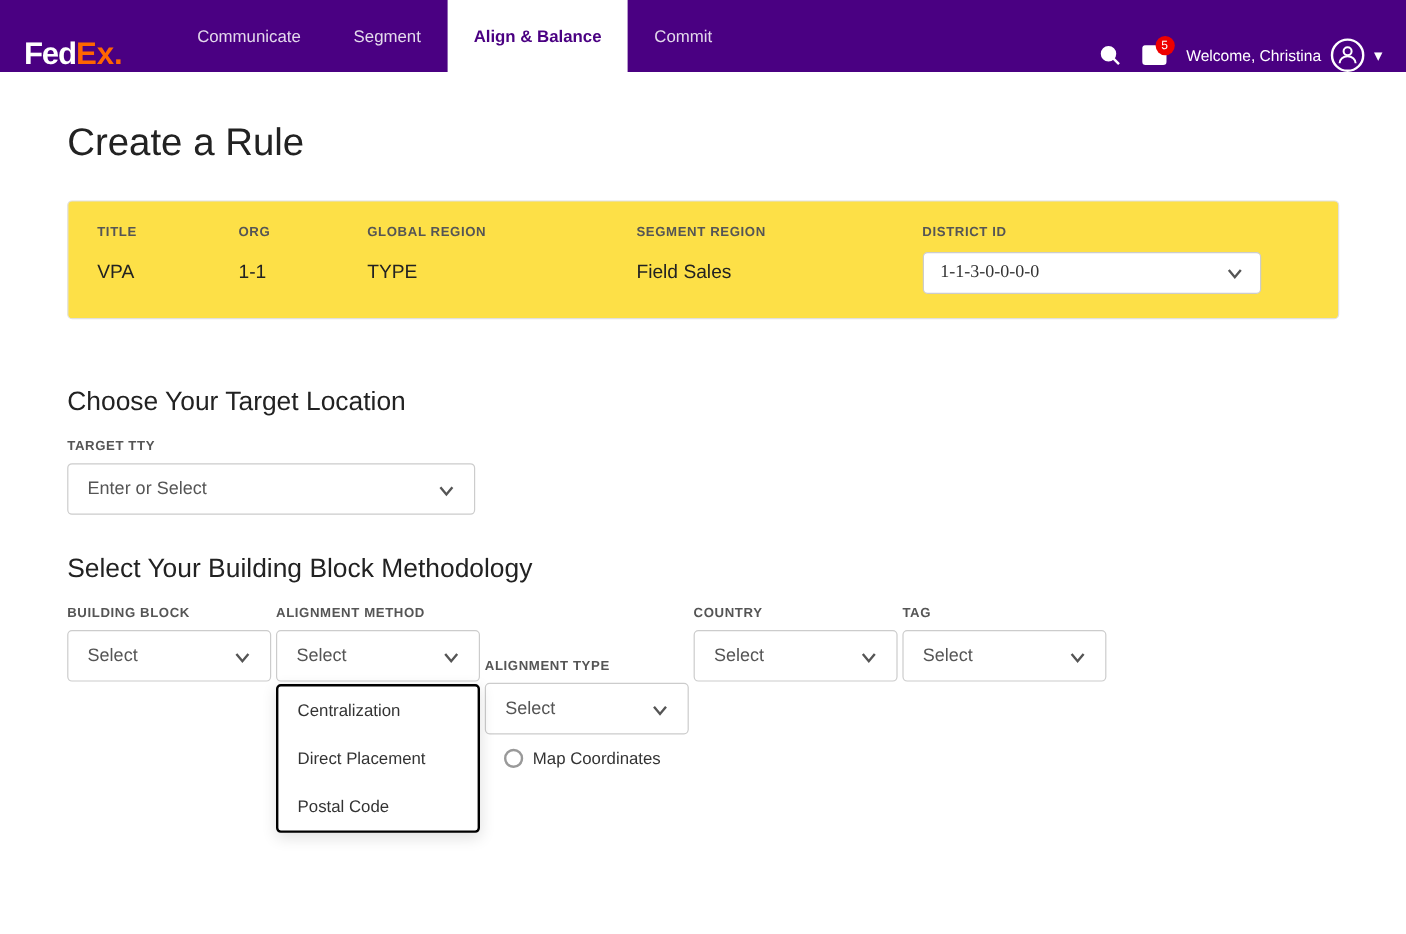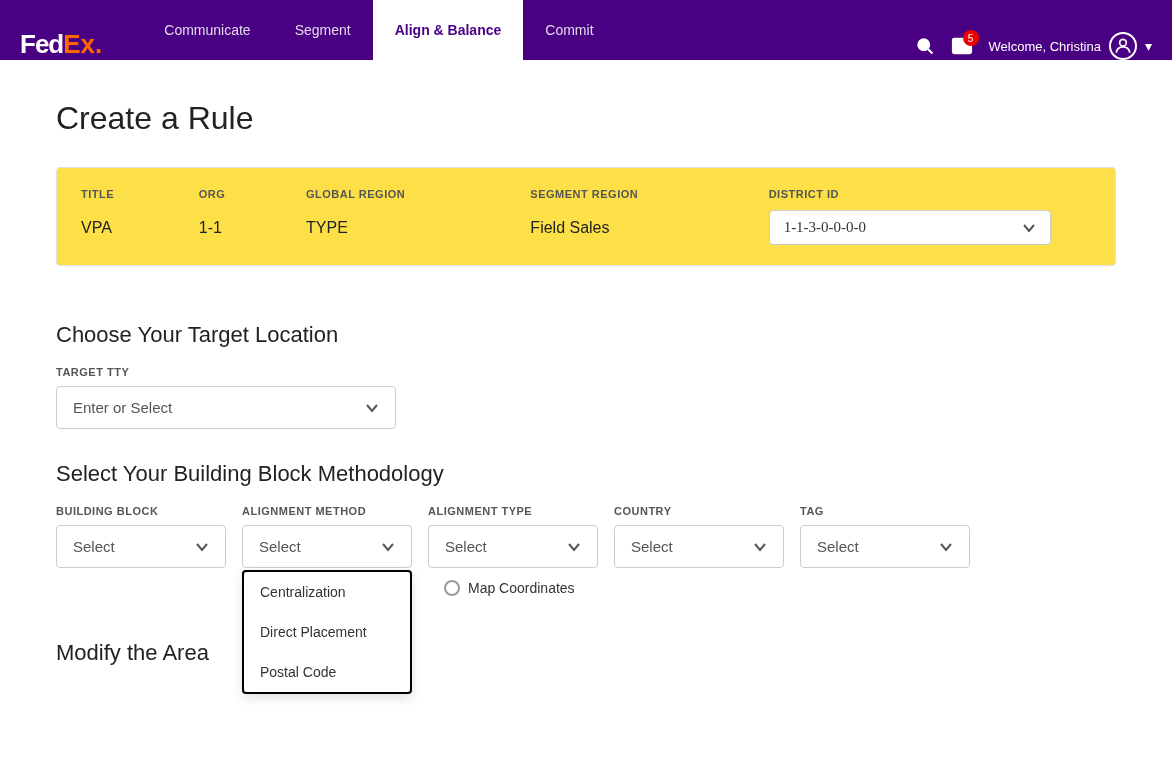--- a/index.html
+++ b/index.html
@@ -165,40 +165,40 @@
       font-weight: 700;
       text-transform: uppercase;
       letter-spacing: 0.5px;
       color: #555;
       margin-bottom: 8px;
     }
 
     
     .dropdown-field {
       display: flex;
-      align-items: center;
+      align-items: flex-end;
       justify-content: space-between;
       border: 1px solid #ccc;
       border-radius: 4px;
       padding: 12px 16px;
       background: #fff;
       cursor: pointer;
       font-size: 15px;
       color: #555;
       min-width: 200px;
     }
 
     .target-tty-field {
       width: 340px;
     }
 
     
     .bb-row {
       display: flex;
-      gap: 16px;
+      gap: 4px;
       align-items: flex-start;
       position: relative;
     }
     .bb-field-group {
       display: flex;
       flex-direction: column;
     }
     .bb-field-group .dropdown-field {
       min-width: 170px;
     }
@@ -221,20 +221,21 @@
     .dropdown-menu-item {
       padding: 12px 16px;
       font-size: 14px;
       color: #333;
       cursor: pointer;
     }
 
     
     .alignment-type-wrap {
       position: relative;
+      margin-top: 44px;
     }
     .alignment-type-wrap .dropdown-field {
       min-width: 170px;
     }
 
     
     .map-coordinates-row {
       display: flex;
       align-items: center;
       gap: 8px;
@@ -419,15 +420,14 @@
           <span>Select</span>
           <svg class="chevron" viewBox="0 0 14 14" fill="none" stroke="#555" stroke-width="2">
             <polyline points="2,4 7,10 12,4"></polyline>
           </svg>
         </div>
       </div>
 
     </div>
   </div>
 
-  <h2 class="modify-title">Modify the Area</h2>
 
 </div>
 
 </body></html>

